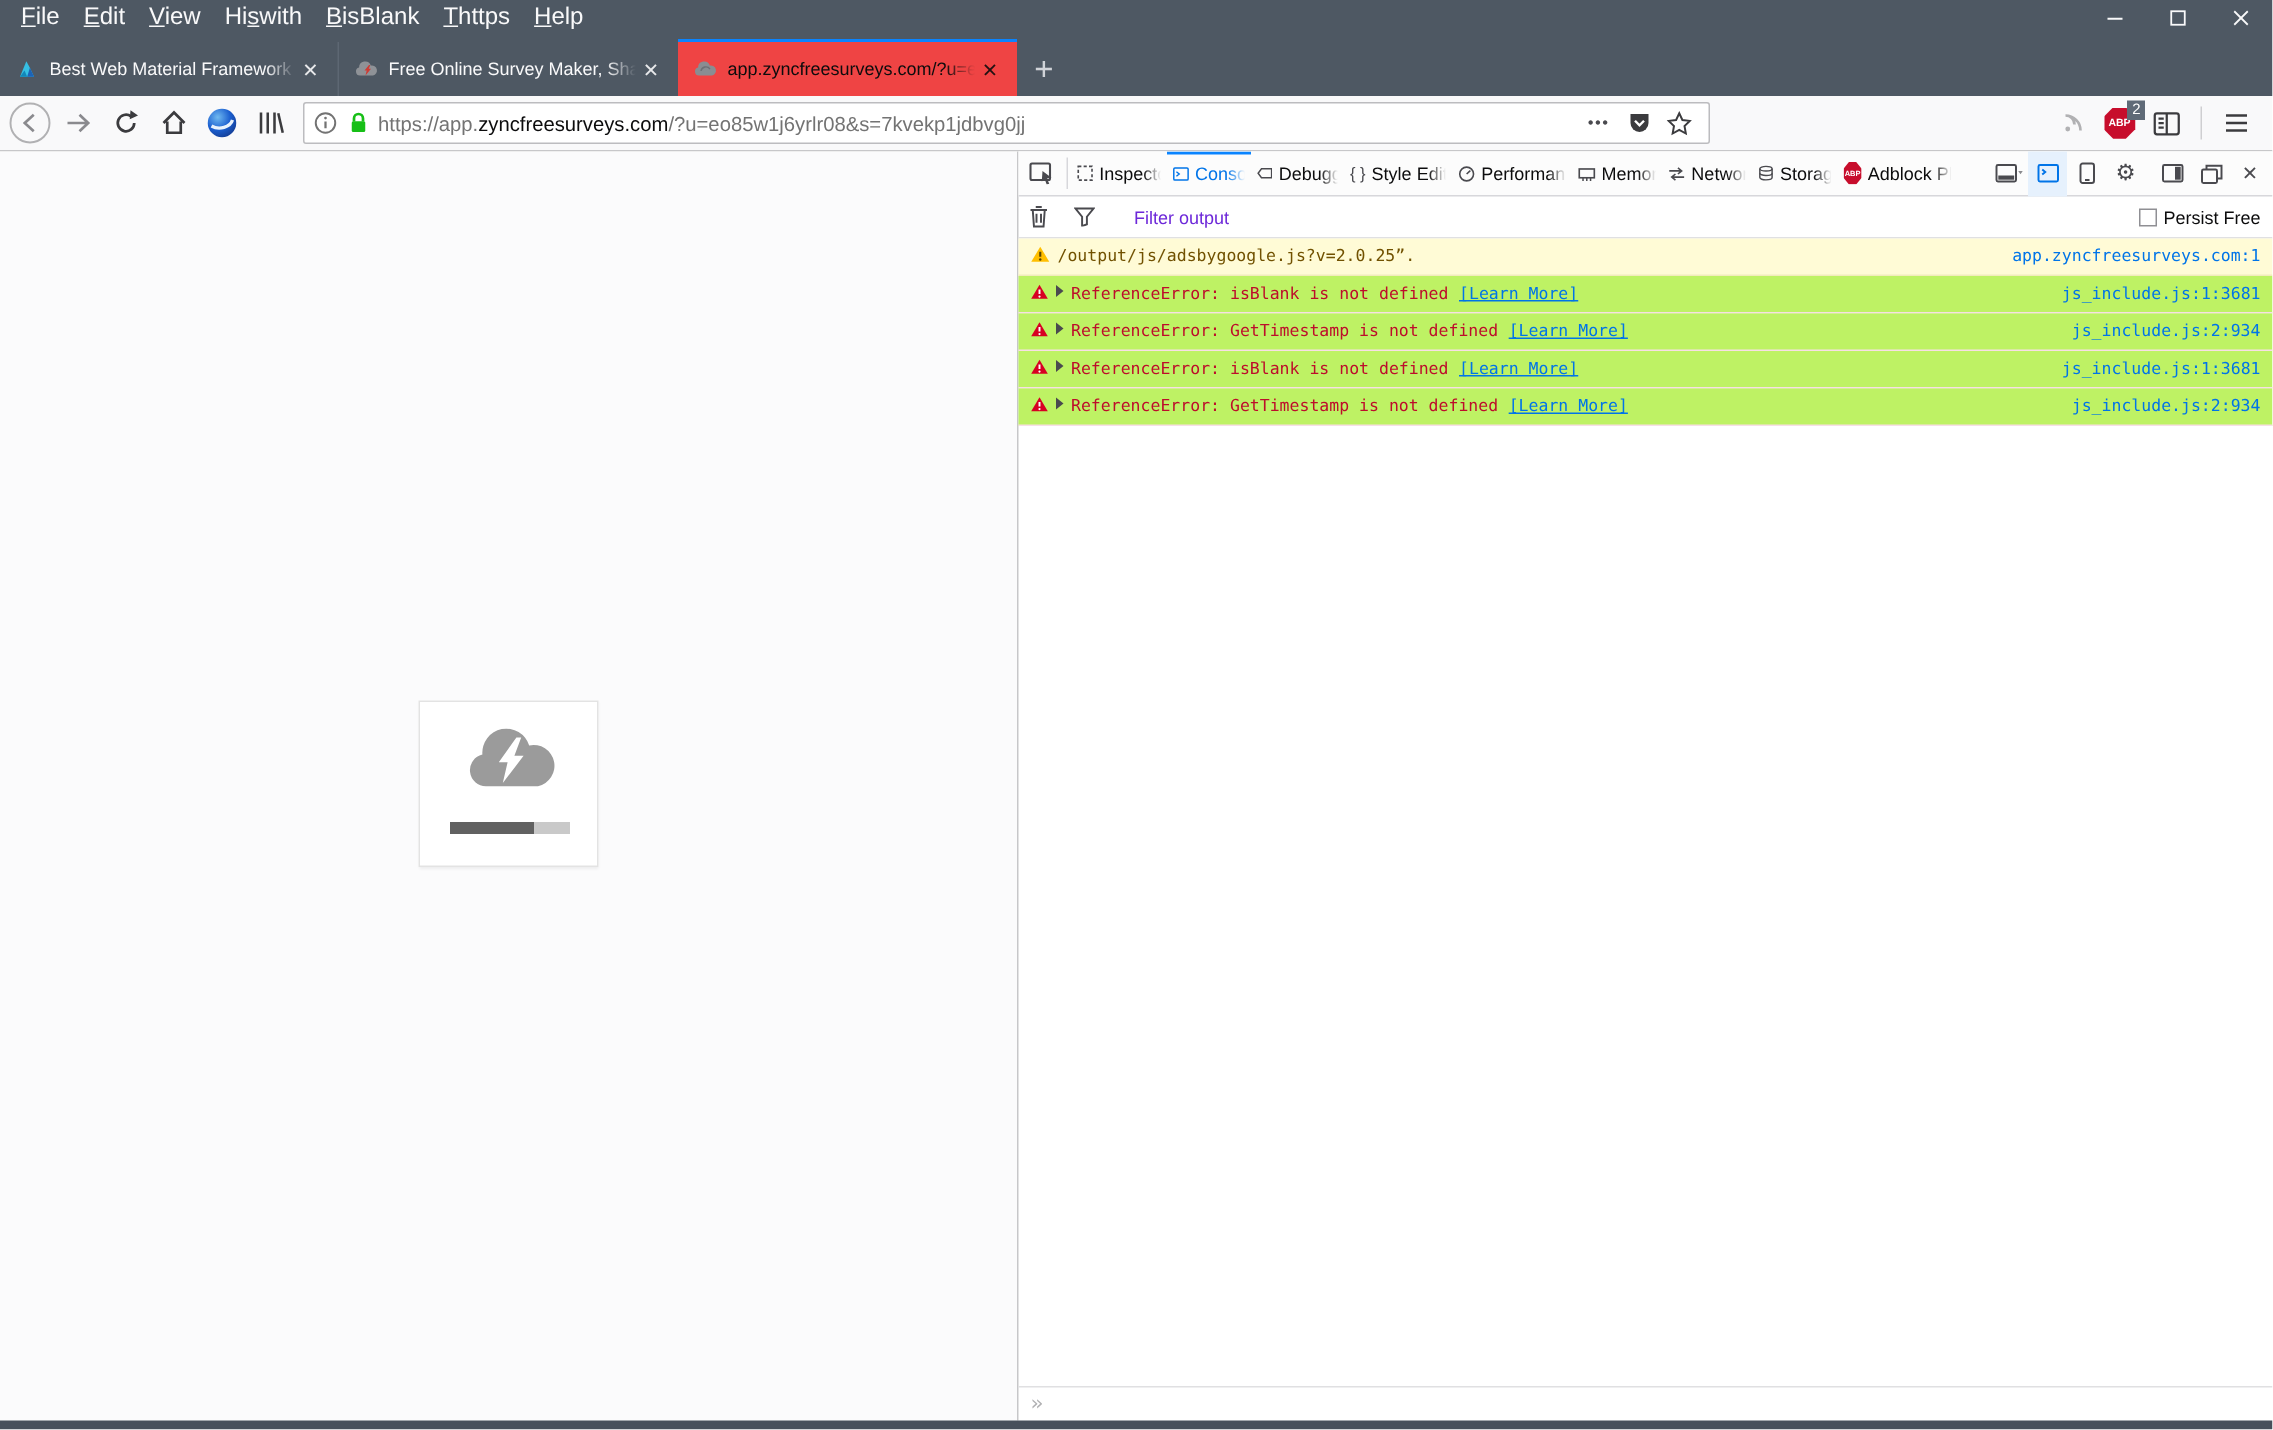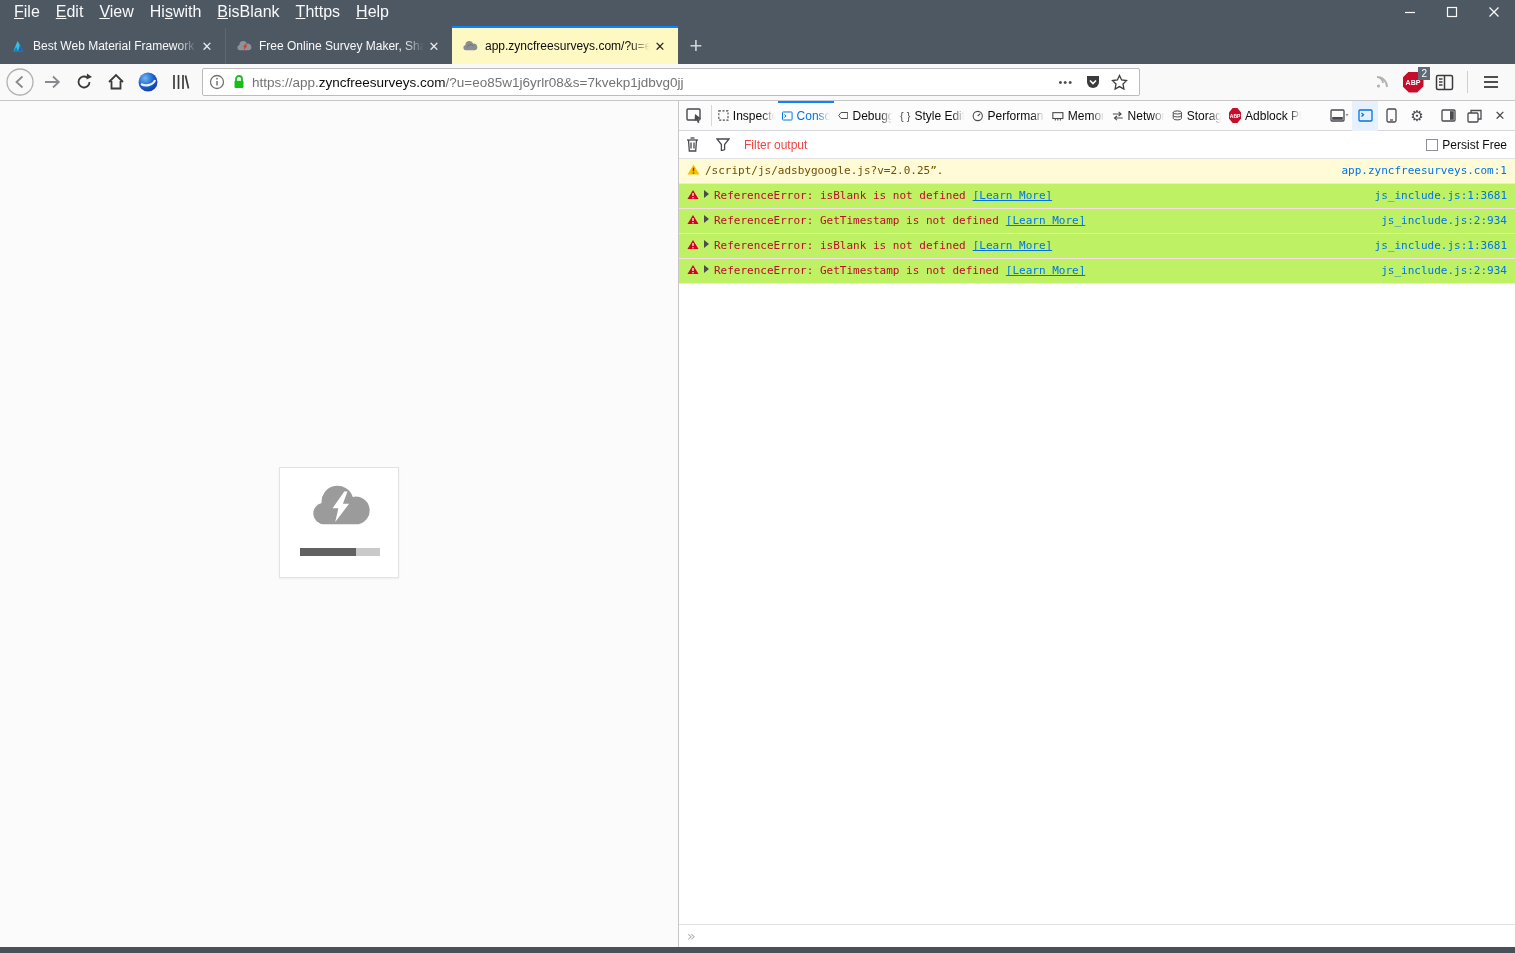--- a/index.html
+++ b/index.html
@@ -13,21 +13,21 @@
   .menu-item .u { text-decoration:underline; }
   .win-controls { margin-left:auto; display:flex; height:24px; }
   .win-btn { width:42px; height:24px; display:flex; align-items:center; justify-content:center; color:#f9f9fa; }
   .win-btn svg { stroke:#f9f9fa; stroke-width:1.2; fill:none; }
 
   
   .tabbar { position:absolute; left:0; top:24px; width:1515px; height:40px; background:#4e5863; display:flex; align-items:flex-end; }
   .tab { width:226px; height:36px; display:flex; align-items:center; padding:0 8px 0 10px; position:relative; }
   .tab.inactive { color:#f9f9fa; border-right:1px solid #5d6773; }
   .tab.inactive:nth-child(2) { border-right:none; }
-  .tab.active { background:#fef9c3; color:#0c0c0d; border-top:2px solid #0a84ff; height:38px; border-right:none; }
+  .tab.active { background:#ef4444; color:#0c0c0d; border-top:2px solid #0a84ff; height:38px; border-right:none; }
   .tab .favicon { width:16px; height:16px; margin-right:7px; flex:none; display:flex; align-items:center; justify-content:center; }
   .tab .title { font-size:12px; flex:1; white-space:nowrap; overflow:hidden;
     -webkit-mask-image:linear-gradient(90deg,#000 calc(100% - 20px),transparent);
             mask-image:linear-gradient(90deg,#000 calc(100% - 20px),transparent); }
   .tab .close { width:20px; height:20px; flex:none; display:flex; align-items:center; justify-content:center; font-size:13px; opacity:.9; }
   .newtab { width:36px; height:36px; display:flex; align-items:center; justify-content:center; color:#d0d3d8; font-size:22px; font-weight:300; }
 
   
   .navbar { position:absolute; left:0; top:64px; width:1515px; height:37px; background:#f9f9fa; border-bottom:1px solid #c7c7c9; display:flex; align-items:center; }
   .nav-btn { width:32px; height:30px; display:flex; align-items:center; justify-content:center; flex:none; }
@@ -61,21 +61,21 @@
             mask-image:linear-gradient(90deg,#000 calc(100% - 12px),transparent); }
   .dt-tab.active { color:#0074e8; }
   .dt-tab.active::before { content:""; position:absolute; left:0; top:0; right:0; height:2px; background:#0a84ff; }
   .dt-ticons { margin-left:auto; display:flex; align-items:center; flex:none; padding-right:2px; }
   .dt-ibtn { width:26px; height:30px; display:flex; align-items:center; justify-content:center; color:#4a4a4f; }
   .dt-ibtn.checked { background:#e6f1fd; }
   .gear-glyph { font-size:15px; line-height:1; }
   .x-glyph { font-size:13px; }
 
   .dt-filter { height:28px; border-bottom:1px solid #e0e0e2; display:flex; align-items:center; flex:none; }
-  .dt-filter .ph { color:#ef4444; margin-left:8px; flex:1; }
+  .dt-filter .ph { color:#6d28d9; margin-left:20px; flex:1; }
   .persist { display:flex; align-items:center; margin-right:8px; }
   .persist .cb { width:12px; height:12px; border:1px solid #8f8f94; background:#fff; margin-right:4px; }
 
   .dt-msgs { font-family:"DejaVu Sans Mono", monospace; font-size:11px; flex:none; }
   .msg { display:flex; align-items:flex-start; padding:4px 8px; }
   .msg .micon { flex:none; margin:1px 5px 0 0; }
   .msg .caret { flex:none; margin:2px 5px 0 0; width:0; height:0; border-left:5px solid #4a4a4f; border-top:4px solid transparent; border-bottom:4px solid transparent; }
   .msg .mtext { flex:1; line-height:16px; }
   .msg .msrc { flex:none; margin-left:14px; color:#0074e8; cursor:pointer; line-height:16px; }
   .msg.warn { background:#fffbd6; color:#715100; border-bottom:1px solid #f2ecbb; }
@@ -412,21 +412,21 @@
 
       <div class="msg warn">
         <span class="micon">
           <svg width="13" height="11" viewBox="0 0 13 11">
               <polygon points="6.5,0.5 12.5,10.5 0.5,10.5" fill="#ffbf00"></polygon>
               <line x1="6.5" y1="3.8" x2="6.5" y2="7.2" stroke="#5c4500" stroke-width="1.4"></line>
               <circle cx="6.5" cy="9" r="0.8" fill="#5c4500"></circle>
             </svg>
         </span>
         <span class="mtext">
-          <span style="display:block">/script/js/adsbygoogle.js?v=2.0.25”.</span>
+          <span style="display:block">/output/js/adsbygoogle.js?v=2.0.25”.</span>
         </span>
         <span class="msrc">app.zyncfreesurveys.com:1</span>
       </div>
 
       <div class="msg err">
         <span class="micon">
             <svg width="12" height="11" viewBox="0 0 13 11">
               <polygon points="6.5,0.5 12.5,10.5 0.5,10.5" fill="#d70022"></polygon>
               <line x1="6.5" y1="3.8" x2="6.5" y2="7.2" stroke="#fff" stroke-width="1.4"></line>
               <circle cx="6.5" cy="9" r="0.8" fill="#fff"></circle>

